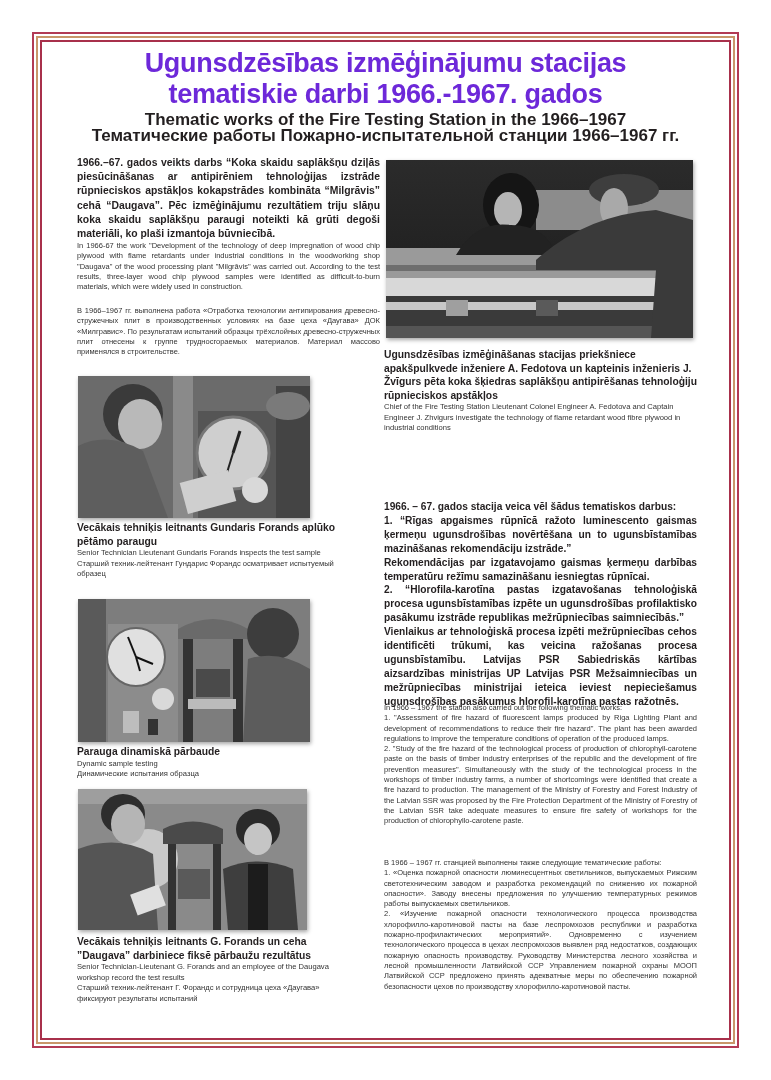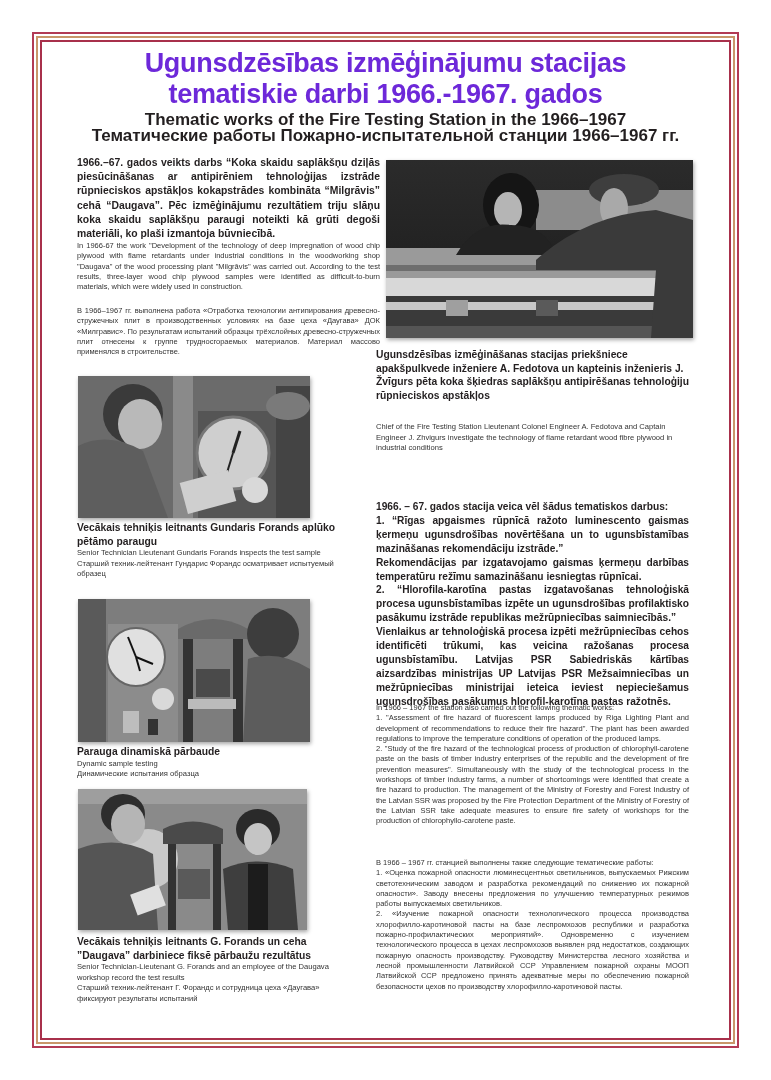--- a/index.html
+++ b/index.html
@@ -13,21 +13,21 @@
   .title-en { margin-top:2px; }
   .lead-lv { position:absolute; left:77px; top:156px; width:303px; font-size:10.4px; font-weight:bold; line-height:14.2px; text-align:justify; }
   .body-small { font-size:7.5px; line-height:10.3px; text-align:justify; color:#333; }
   .lead-en { position:absolute; left:77px; top:241px; width:303px; }
   .lead-ru { position:absolute; left:77px; top:306px; width:303px; }
   .photo { position:absolute; overflow:hidden; box-shadow:1px 2px 4px rgba(0,0,0,0.35); }
   .photo svg { display:block; width:100%; height:100%; }
   .caption { position:absolute; }
   .cap-lv { font-size:10.3px; font-weight:bold; line-height:13.5px; }
   .cap-small { font-size:7.6px; line-height:10.6px; color:#333; }
-  .right-col { position:absolute; left:376px; width:313px; }
+  .right-col { position:absolute; left:384px; width:313px; }
   .works-lv { top:500px; font-size:10.2px; font-weight:bold; line-height:13.9px; text-align:justify; }
   .works-lv p { margin:0; }
   .works-en { top:703px; }
   .works-ru { top:858px; }
   .works-en p, .works-ru p { margin:0; }
 </style>
 </head>
 <body>
 
 <div class="frame-outer">
@@ -68,21 +68,21 @@
     <ellipse cx="125" cy="45" rx="28" ry="32" fill="#151515"></ellipse>
     <ellipse cx="122" cy="50" rx="14" ry="18" fill="#b5b5b5"></ellipse>
     <path d="M70 95 Q90 60 125 65 Q160 65 170 95 Z" fill="#222"></path>
     <ellipse cx="238" cy="30" rx="35" ry="16" fill="#3e3e3e"></ellipse>
     <ellipse cx="228" cy="48" rx="14" ry="20" fill="#a9a9a9"></ellipse>
     <path d="M150 100 Q200 55 270 50 L307 60 L307 178 L265 178 L270 110 Q210 110 150 110 Z" fill="#3a3a3a"></path>
   </svg>
 </div>
 <div class="caption right-col" style="top:348px;">
   <div class="cap-lv">Ugunsdzēsības izmēģināšanas stacijas priekšniece apakšpulkvede inženiere A. Fedotova un kapteinis inženieris J. Žvīgurs pēta koka šķiedras saplākšņu antipirēšanas tehnoloģiju rūpnieciskos apstākļos</div>
-  <div class="cap-small" style="margin-top:20px;">Chief of the Fire Testing Station Lieutenant Colonel Engineer A. Fedotova and Captain Engineer J. Zhvigurs investigate the technology of flame retardant wood fibre plywood in industrial conditions</div>
+  <div class="cap-small" style="margin-top:0;">Chief of the Fire Testing Station Lieutenant Colonel Engineer A. Fedotova and Captain Engineer J. Zhvigurs investigate the technology of flame retardant wood fibre plywood in industrial conditions</div>
 </div>
 
 <div class="photo" style="left:78px; top:376px; width:232px; height:142px;">
   <svg viewBox="0 0 232 142" preserveAspectRatio="none">
     <rect width="232" height="142" fill="#6b6b6b"></rect>
     <rect x="95" y="0" width="20" height="142" fill="#8a8a8a"></rect>
     <rect x="120" y="35" width="80" height="107" fill="#555"></rect>
     <circle cx="155" cy="77" r="36" fill="#cfcfcf" stroke="#777" stroke-width="3"></circle>
     <line x1="155" y1="77" x2="162" y2="55" stroke="#222" stroke-width="3"></line>
     <line x1="155" y1="77" x2="148" y2="100" stroke="#222" stroke-width="2"></line>

